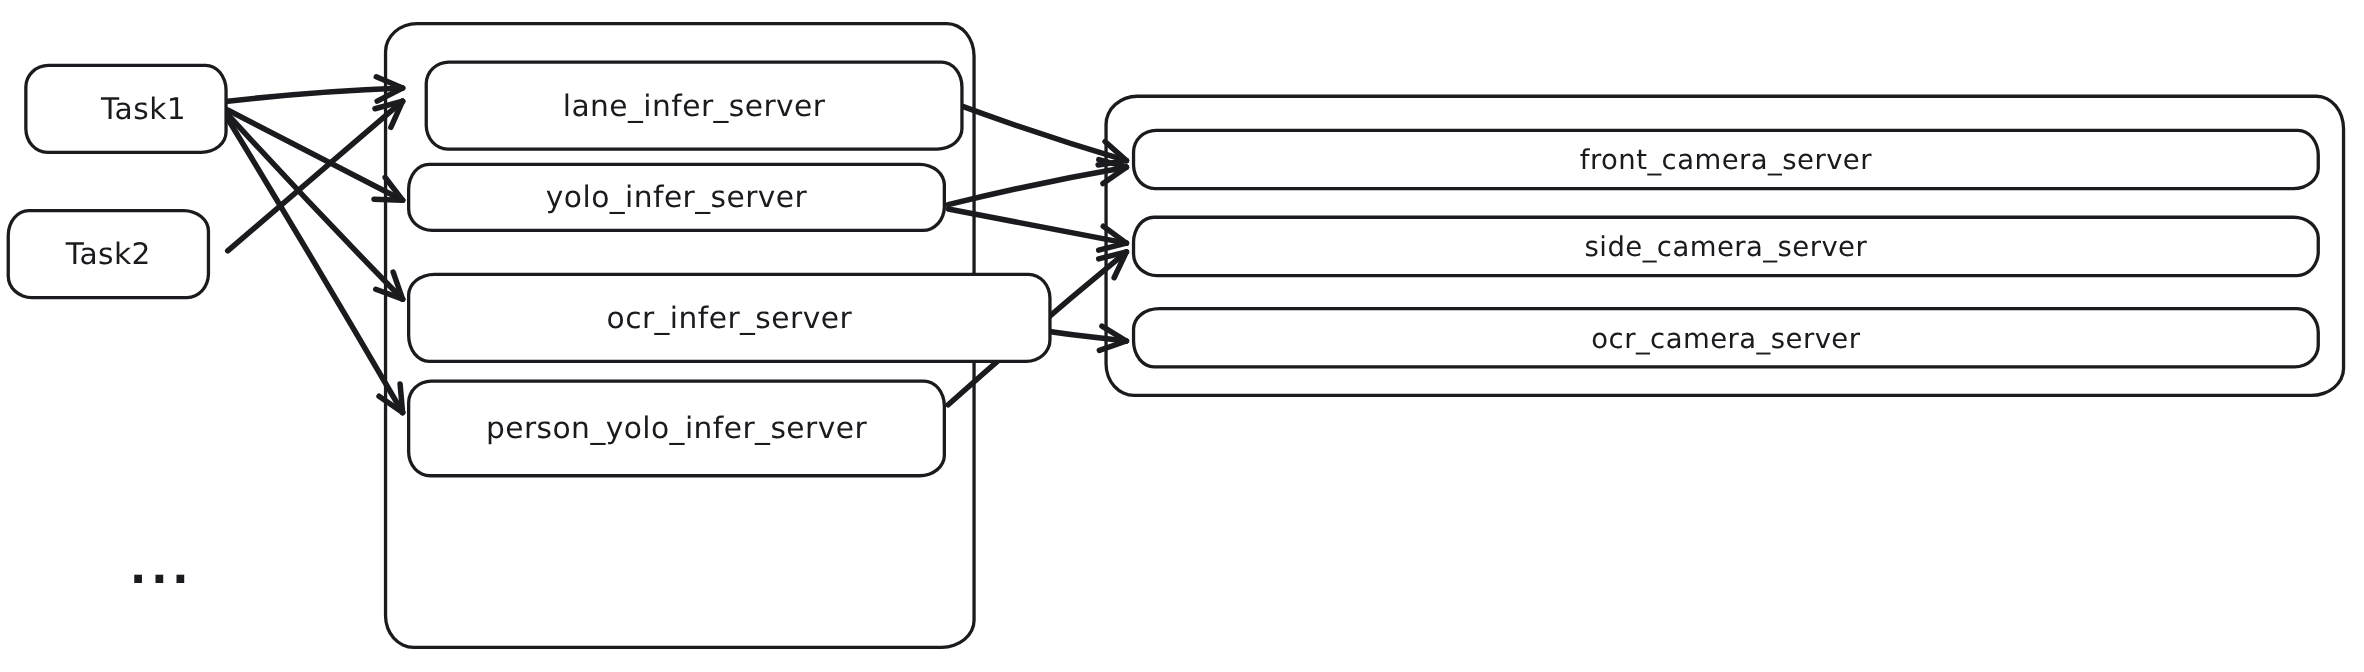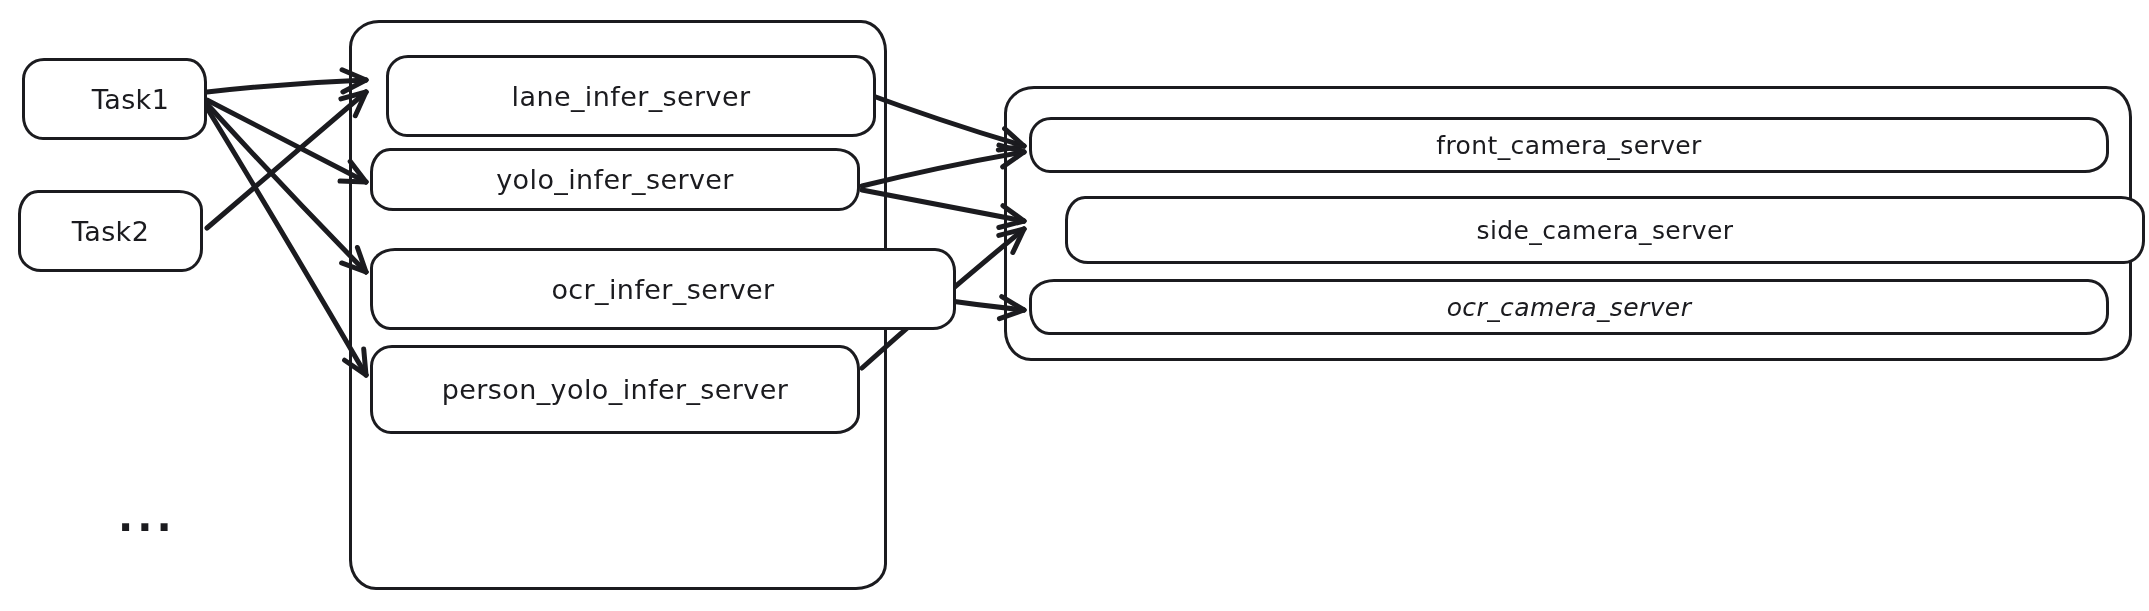--- a/index.html
+++ b/index.html
@@ -120,21 +120,21 @@
         <path d="M 862 368 Q 943 295.5 1024 229" fill="none" stroke="#1b1b1f" stroke-width="5" stroke-linecap="round"></path>
         <path d="M 1024 229 L 1012.8459304166071 252.48588366931995" stroke="#1b1b1f" stroke-width="5" stroke-linecap="round" fill="none"></path>
         <path d="M 1024 229 L 998.7916881532274 235.36718256655666" stroke="#1b1b1f" stroke-width="5" stroke-linecap="round" fill="none"></path>
       </g>
     </svg>
 
   <div class="node rr-a" style="left:22px;top:58px;width:185px;height:82px;padding-left:32px;">
     <span class="label">Task1</span>
   </div>
 
-  <div class="node rr-b" style="left:18px;top:190px;width:185px;height:82px;">
+  <div class="node rr-b" style="left:6px;top:190px;width:185px;height:82px;">
     <span class="label">Task2</span>
   </div>
 
   <div class="ellipsis" style="left:118px;top:497px;">...</div>
 
   <div class="group rr-big" style="left:349px;top:20px;width:538px;height:570px;"></div>
 
   <div class="node rr-a" style="left:370px;top:55px;width:490px;height:82px;margin-left:16px;">
     <span class="label">lane_infer_server</span>
   </div>
@@ -150,21 +150,21 @@
   <div class="node rr-a" style="left:370px;top:345px;width:490px;height:89px;">
     <span class="label">person_yolo_infer_server</span>
   </div>
 
   <div class="group rr-big" style="left:1004px;top:86px;width:1128px;height:275px;"></div>
 
   <div class="node rr-a" style="left:1029px;top:117px;width:1080px;height:56px;">
     <span class="label label-small">front_camera_server</span>
   </div>
 
-  <div class="node rr-b" style="left:1029px;top:196px;width:1080px;height:68px;margin-left:36px;">
+  <div class="node rr-b" style="left:1029px;top:196px;width:1080px;height:56px;">
     <span class="label label-small">side_camera_server</span>
   </div>
 
-  <div class="node rr-c" style="left:1029px;top:279px;width:1080px;height:56px;font-style:italic;">
+  <div class="node rr-c" style="left:1029px;top:279px;width:1080px;height:56px;">
     <span class="label label-small">ocr_camera_server</span>
   </div>
 
 </div>
 
 </body></html>

